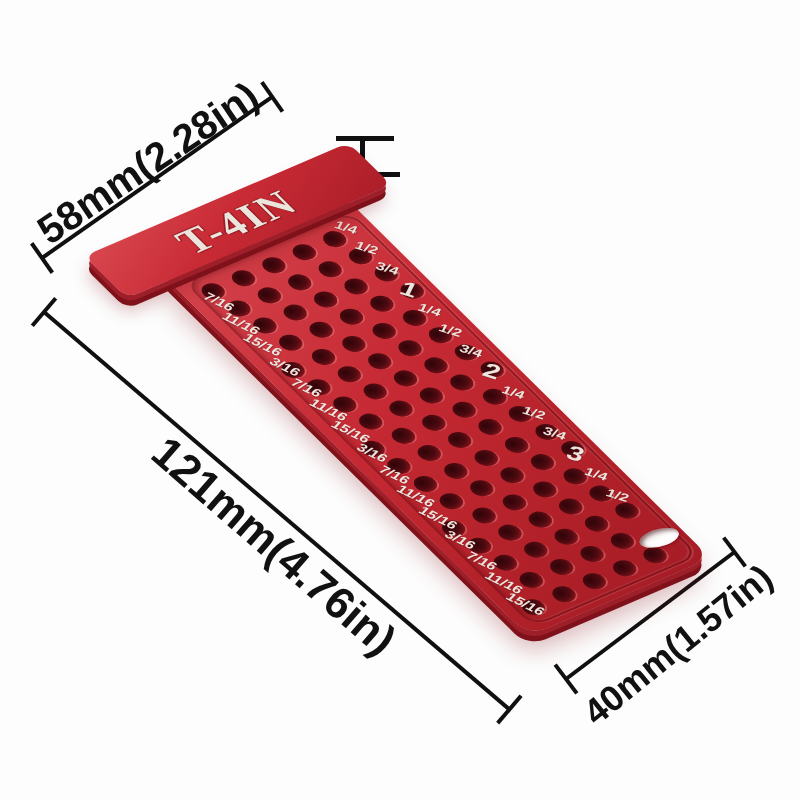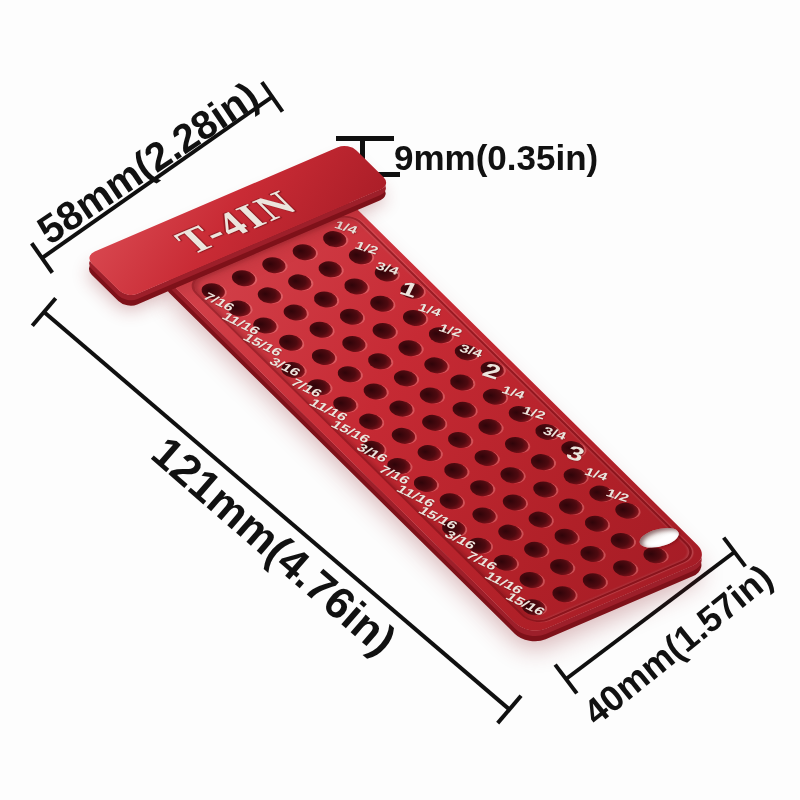--- a/index.html
+++ b/index.html
@@ -87,21 +87,20 @@
 <div class="stage">
 
   <div class="dline l58"></div>
   <div class="dtext t58">58mm(2.28in)</div>
 
   <div class="ibeam">
     <div class="bar ib-top"></div>
     <div class="bar ib-mid"></div>
     <div class="bar ib-bot"></div>
   </div>
-  <div class="dtext t9">9mm(0.35in)</div>
 
   <div class="dline l121"></div>
   <div class="dtext t121">121mm(4.76in)</div>
 
   <div class="dline l40"></div>
   <div class="dtext t40">40mm(1.57in)</div>
 
   <div class="tool">
     <div class="tbody"></div>
     <div class="panel"></div>

